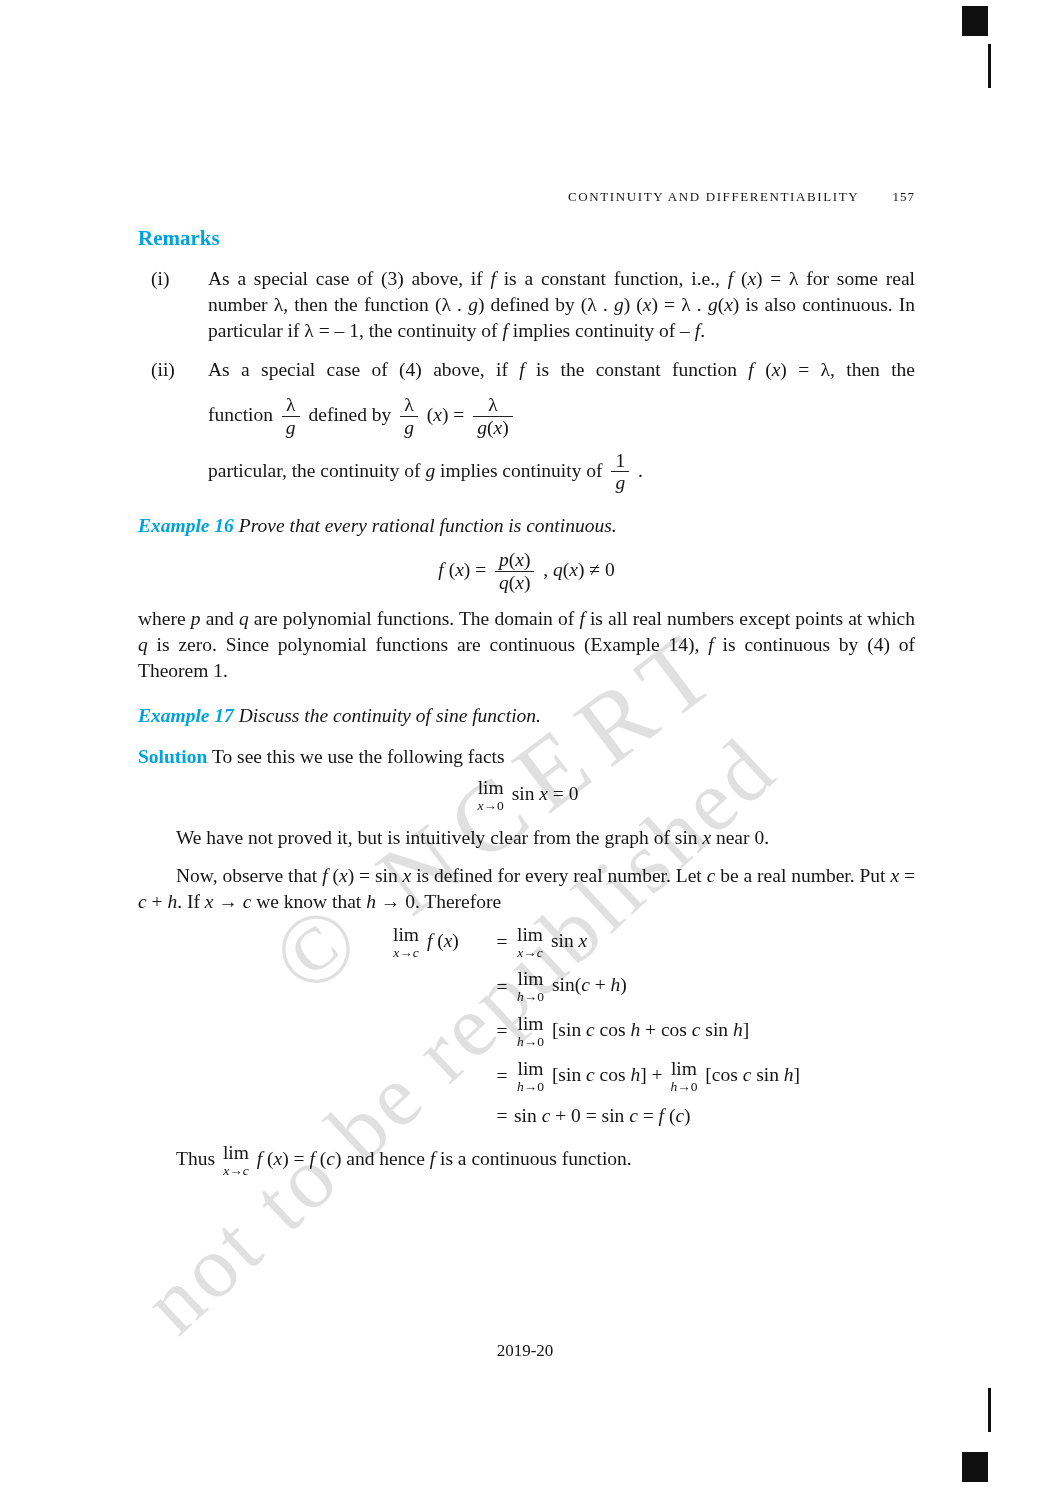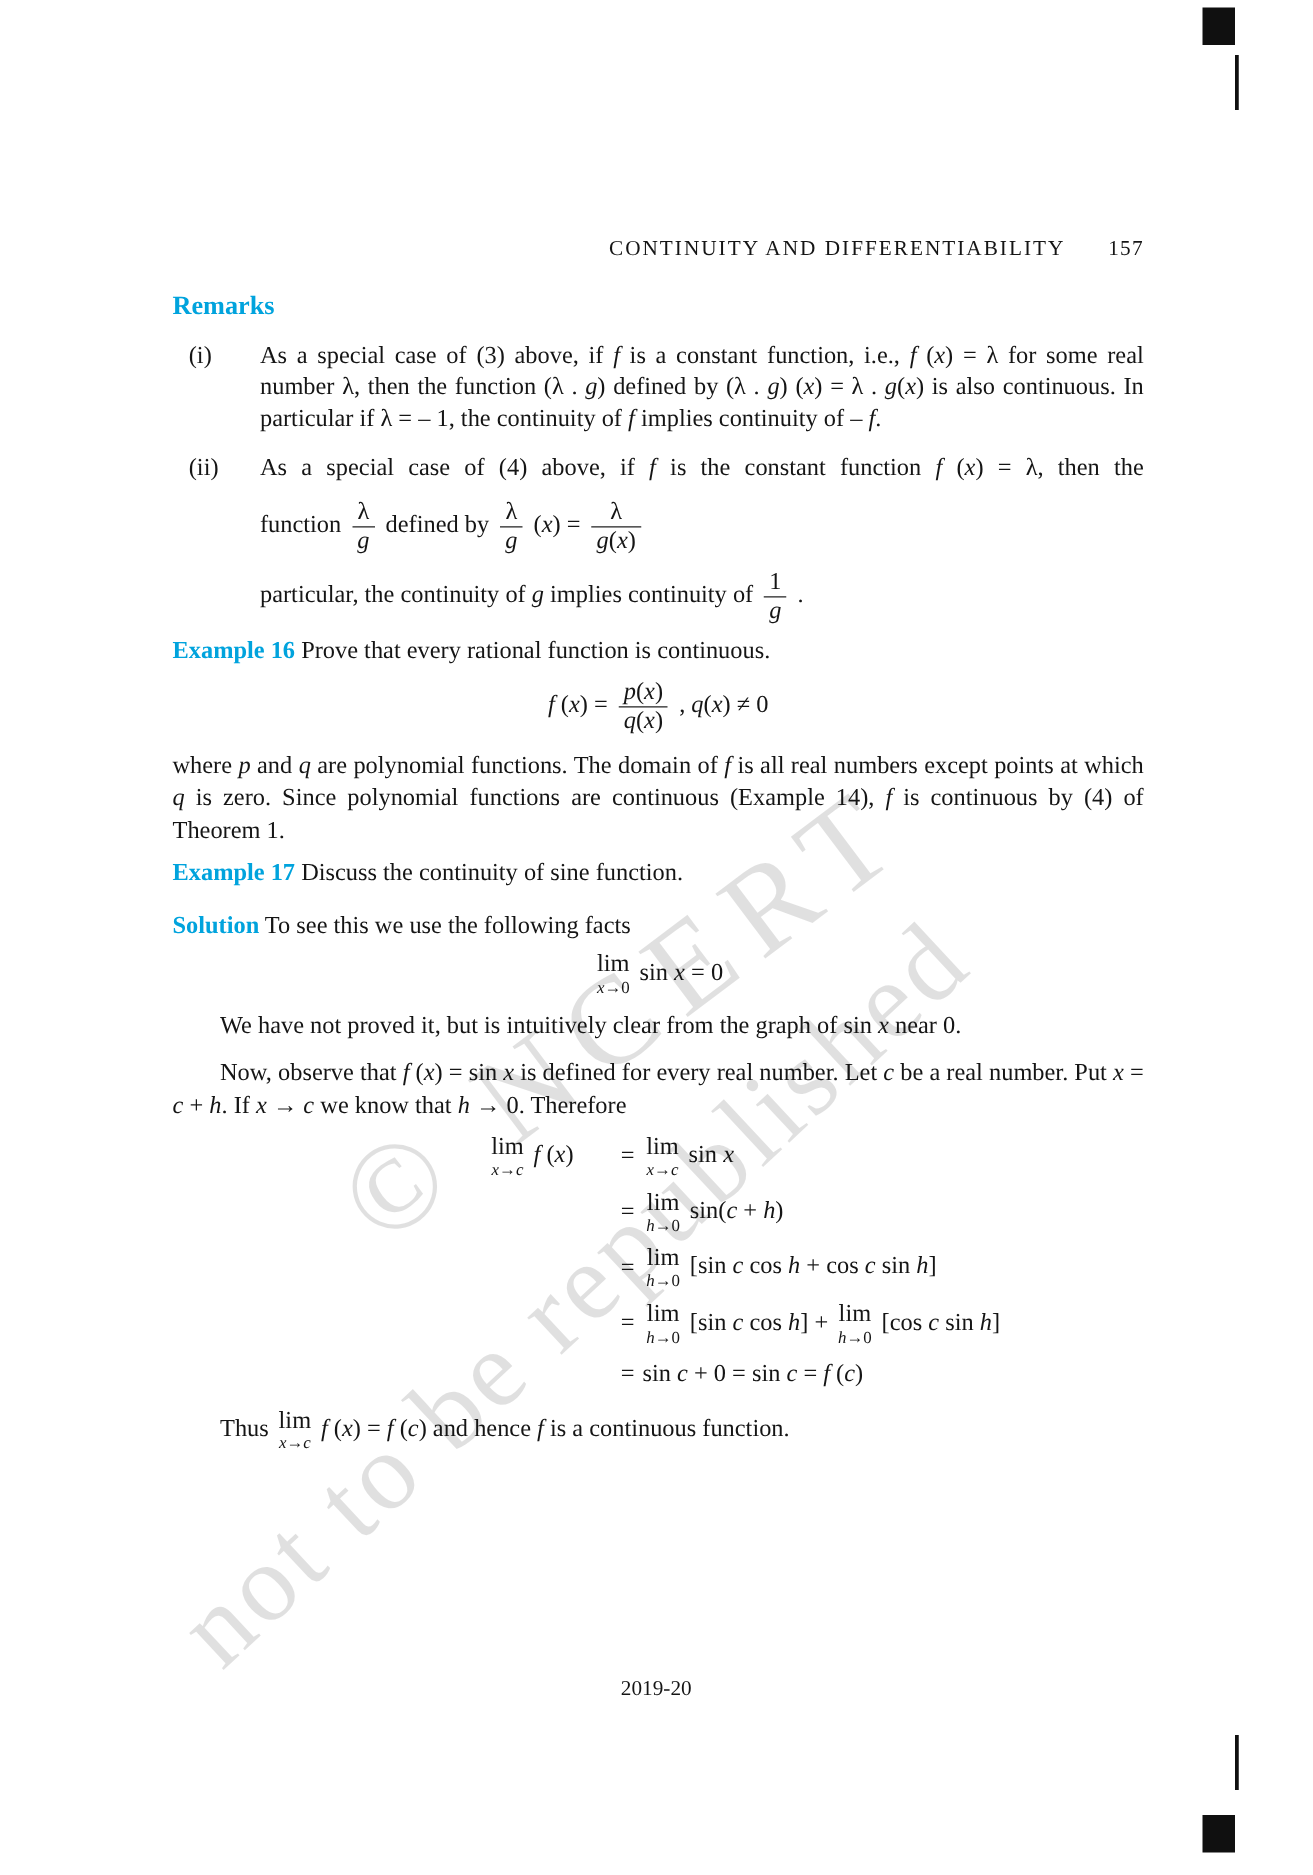--- a/index.html
+++ b/index.html
@@ -10,41 +10,41 @@
   .wm1{left:285px;top:905px;font-size:100px;letter-spacing:16px;transform:rotate(-37deg);}
   .wm2{left:158px;top:1258px;font-size:88px;letter-spacing:4px;transform:rotate(-43deg);}
   
   .mark{position:absolute;background:#101010;z-index:2;}
   .tr-box{left:962px;top:6px;width:26px;height:30px;}
   .tr-line{left:988px;top:44px;width:3px;height:44px;}
   .br-line{left:988px;top:1388px;width:3px;height:44px;}
   .br-box{left:962px;top:1452px;width:26px;height:30px;}
   
   .content{position:absolute;left:138px;top:188px;width:777px;z-index:1;}
-  .running-head{text-align:right;font-size:17px;}
+  .running-head{text-align:right;font-size:13px;}
   .rh-title{letter-spacing:1.6px;}
   .rh-num{margin-left:30px;letter-spacing:1px;}
   .remarks{margin:20px 0 0 0;color:var(--accent,#00a3dd);font-size:21px;font-weight:bold;}
   .list-item{display:flex;margin-top:13px;}
   .list-label{flex:0 0 57px;padding-left:13px;}
   .list-body{flex:1;min-width:0;}
   .just{text-align:justify;}
   .just-full{text-align:justify;text-align-last:justify;}
   .math-line{margin-top:11px;}
   .it{font-style:italic;}
   .frac{display:inline-block;text-align:center;vertical-align:middle;margin:0 4px;line-height:1.12;}
   .frac .num{display:block;padding:0 4px;}
   .frac .den{display:block;border-top:1.3px solid #222;padding:0 4px;}
   .lim{display:inline-block;text-align:center;vertical-align:middle;line-height:1.02;margin:0 3px;}
   .lim .word{display:block;}
   .lim .sub{display:block;font-size:13.5px;margin-top:1px;}
   .para{margin-top:12px;}
   .ind{text-indent:38px;}
   .accent{color:var(--accent,#00a3dd);font-weight:bold;}
-  .ex-line{margin-top:8px;}
+  .ex-line{margin-top:19px;font-style:italic;}
   .sol-line{margin-top:16px;}
   .display-math{margin:10px 0;text-align:center;}
   .display-math.tight{margin:8px 0;}
   .eq-block{margin-top:10px;margin-left:252px;display:grid;grid-template-columns:100px 24px auto;
             row-gap:10px;align-items:center;justify-items:start;}
   .eq-sign{justify-self:center;}
   .thus{margin-top:14px;padding-left:38px;}
   .footer{position:absolute;left:0;top:1340px;width:100%;text-align:center;font-size:17px;z-index:1;}
 </style>
 </head>

